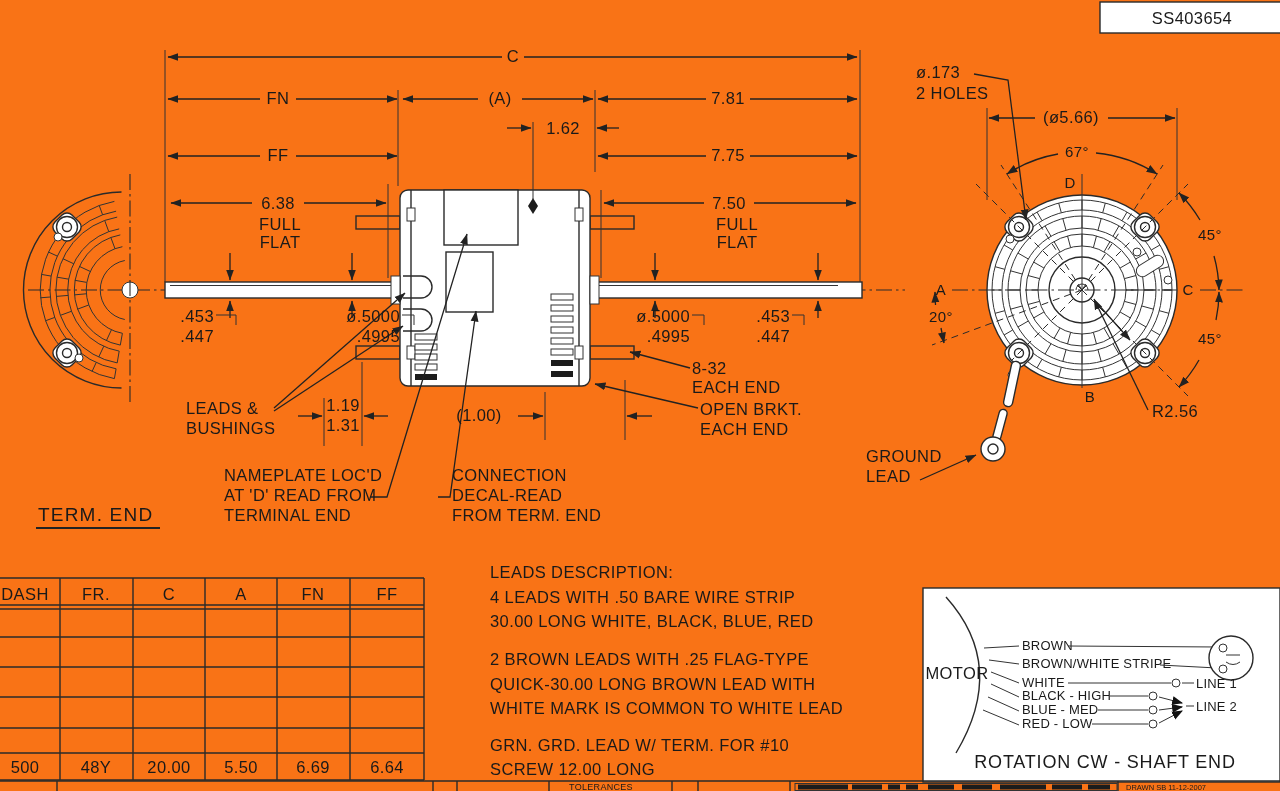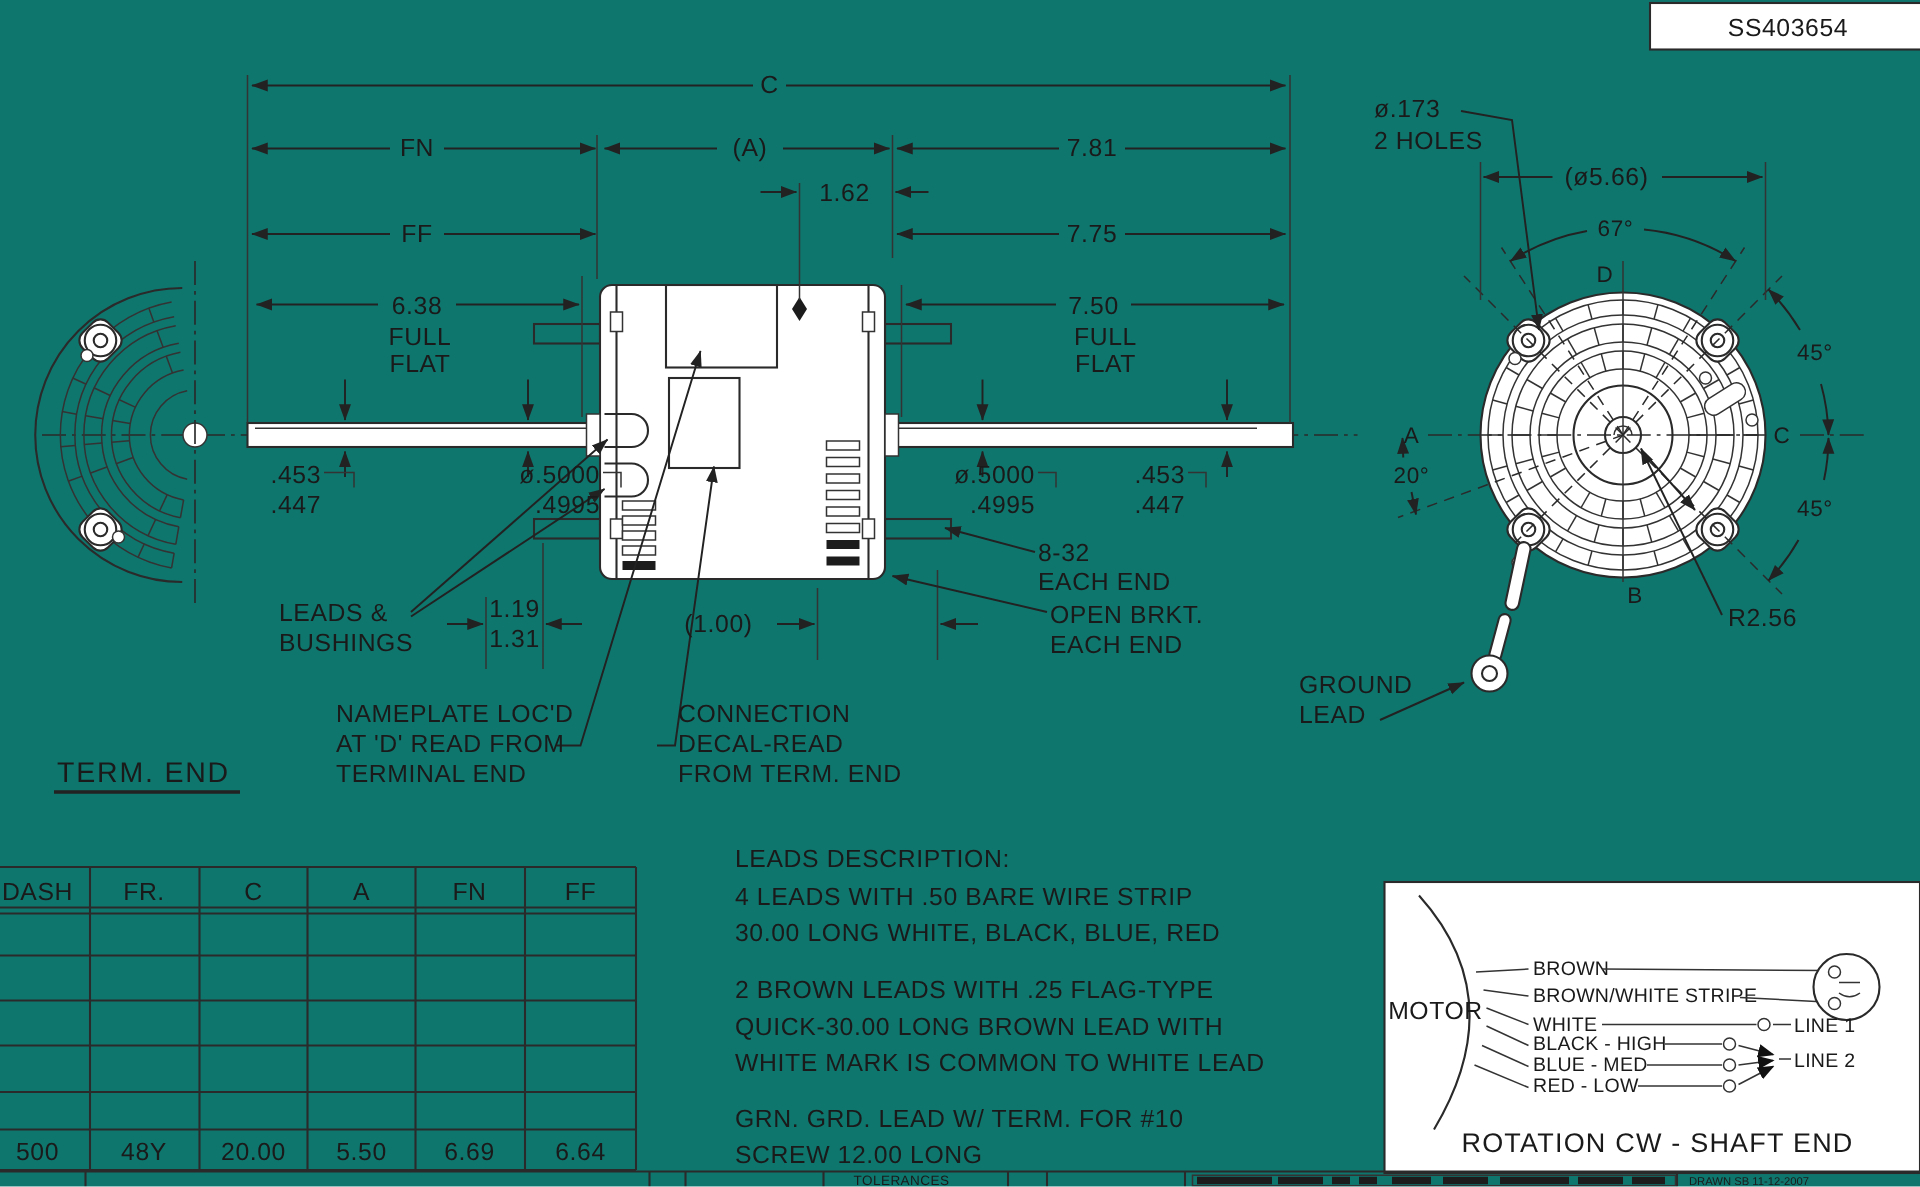--- a/index.html
+++ b/index.html
@@ -1,16 +1,16 @@
 <!DOCTYPE html>
 <html><head>
 <meta charset="utf-8">
 <style>
   html,body{margin:0;padding:0;background:#fff;}
-  #sheet{position:relative;width:1280px;height:791px;background:#0f766e;overflow:hidden;}
+  #sheet{position:relative;width:1280px;height:791px;background:#f97316;overflow:hidden;}
   svg{position:absolute;left:0;top:0;}
   .ln{stroke:#2a2a2a;stroke-width:1.4;fill:none;}
   .thin{stroke:#333;stroke-width:1;fill:none;}
   .w{fill:#fff;}
   .blk{fill:#1c1c1c;stroke:none;}
   .cl{stroke:#2a2a2a;stroke-width:1.1;fill:none;stroke-dasharray:16 4 2.5 4;}
   .dsh{stroke:#2a2a2a;stroke-width:1;fill:none;stroke-dasharray:7 5;}
   .arr{stroke:#222;stroke-width:1.3;fill:none;}
   text{font-family:"Liberation Sans","DejaVu Sans",sans-serif;fill:#1a1a1a;}
   .tx{font-size:16.5px;letter-spacing:.4px;}

